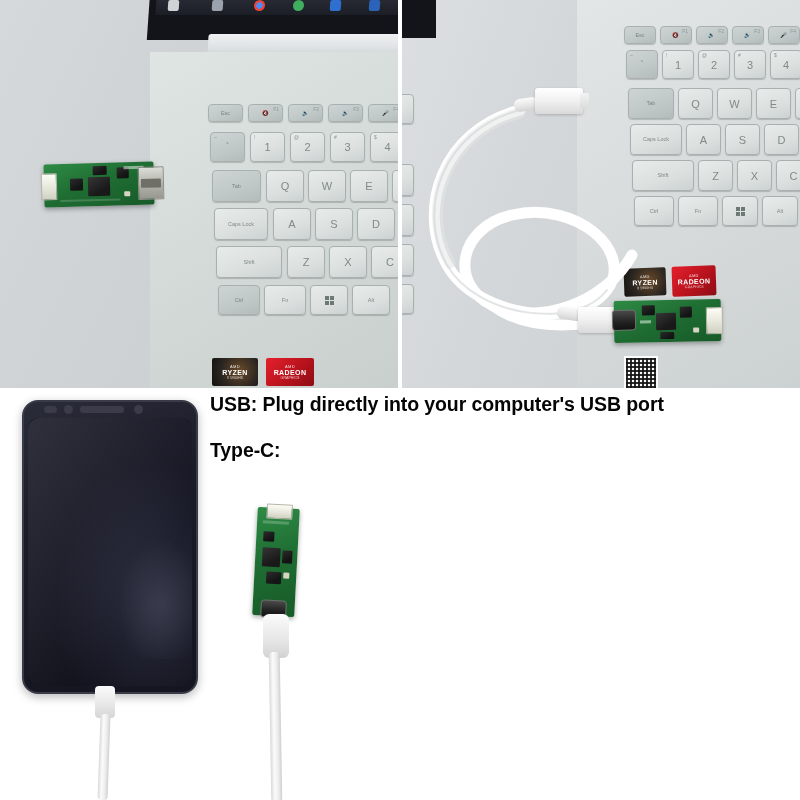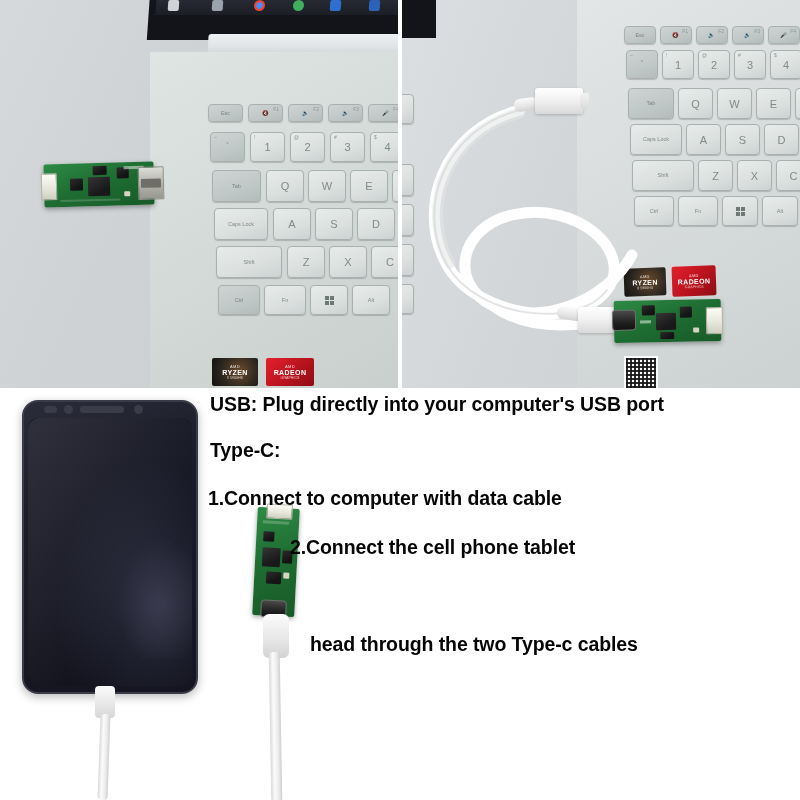--- a/index.html
+++ b/index.html
@@ -587,18 +587,15 @@
         <div class="chip sm" style="left:12px; top:64px; width:15px; height:12px;"></div>
         <div class="pad" style="left:29px; top:64px; width:6px; height:6px;"></div>
         <div class="usbc-port" style="left:8px; top:92px; width:24px; height:16px;"></div>
       </div>
       <div class="plug-neck" style="left:8px; top:106px; width:26px; height:44px; border-radius:6px;"></div>
       <div class="phone-wire" style="left:15px; top:144px; width:11px; height:150px; transform:rotate(-1deg);"></div>
     </div>
 
     <div class="line" style="left:210px; top:5px;">USB: Plug directly into your computer's USB port</div>
     <div class="line" style="left:210px; top:51px;">Type-C:</div>
-    <div class="line" style="left:208px; top:99px;">1.Connect to computer with data cable</div>
-    <div class="line" style="left:290px; top:148px;">2.Connect the cell phone tablet</div>
-    <div class="line" style="left:310px; top:245px;">head through the two Type-c cables</div>
   </div>
 
 </div>
 
 </body></html>

